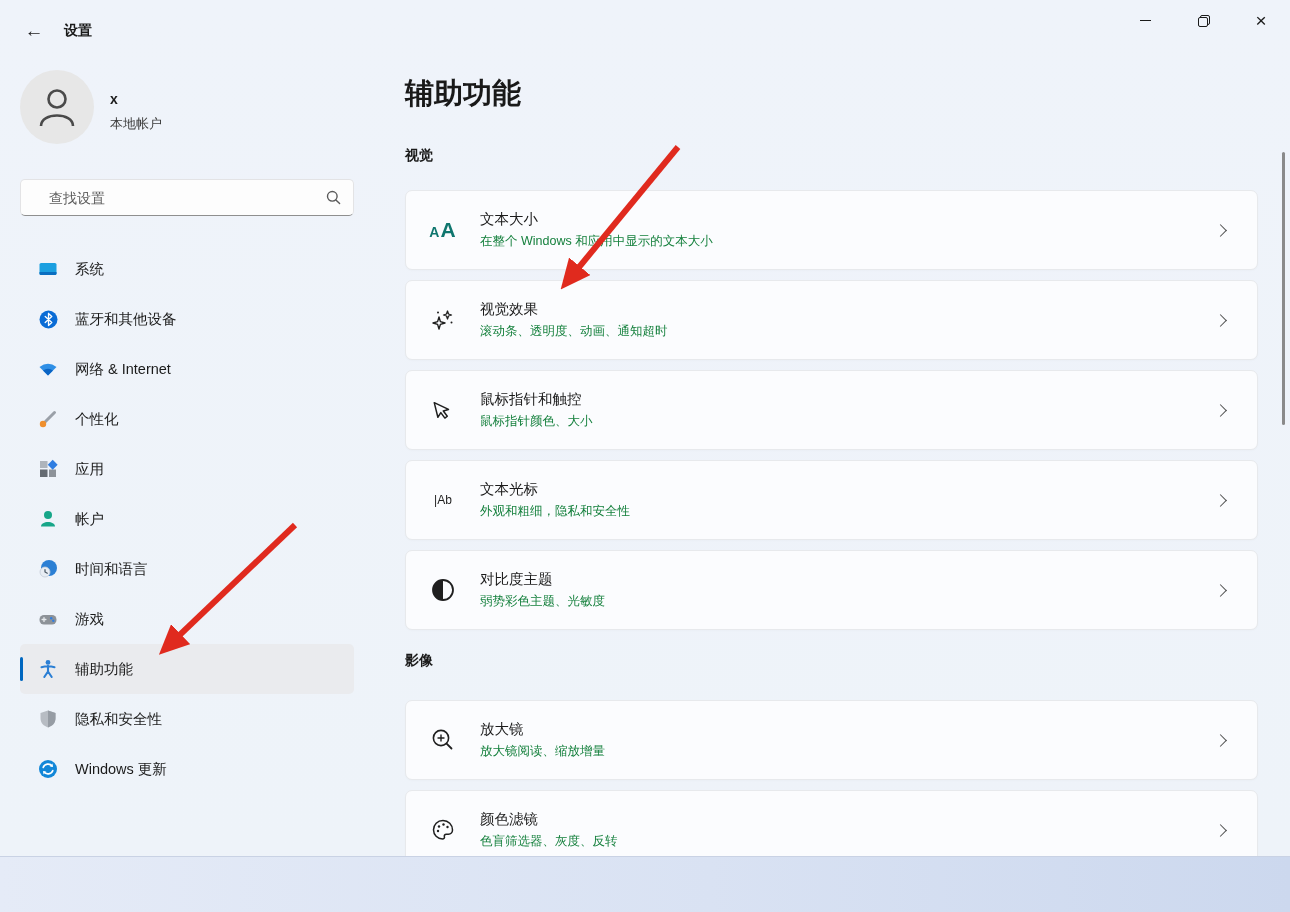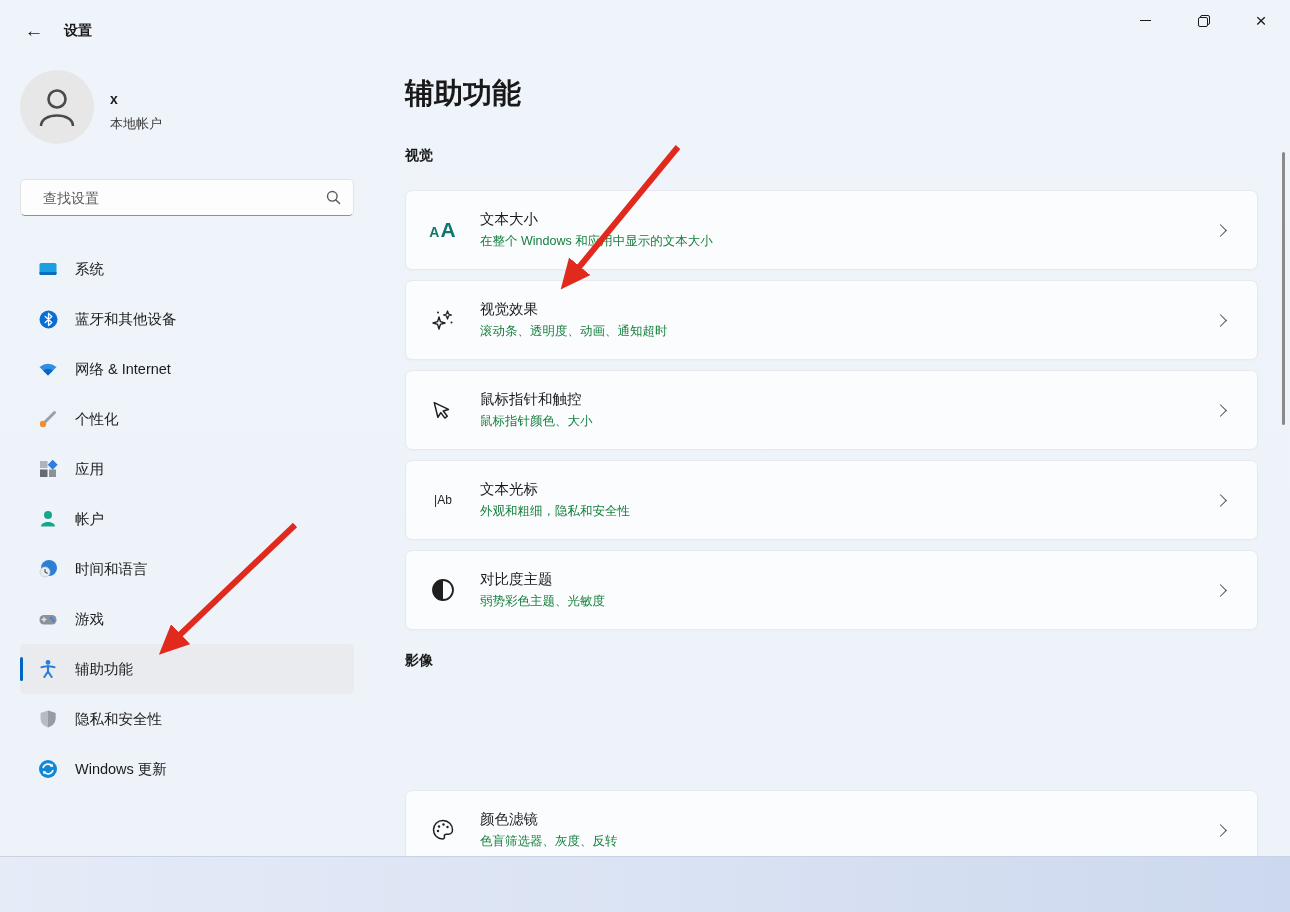--- a/index.html
+++ b/index.html
@@ -28,21 +28,21 @@
   .avatar { position:absolute; left:20px; top:70px; width:74px; height:74px; border-radius:50%;
     background:#e7e7e7; display:flex; align-items:center; justify-content:center; }
   .profile-name { position:absolute; left:110px; top:91px; font-size:14px; font-weight:bold; color:#1b1b1b; }
   .profile-type { position:absolute; left:110px; top:115px; font-size:13px; color:#3c3c3c; }
 
   
   .searchbox { position:absolute; left:20px; top:179px; width:334px; height:37px;
     background:#fdfdfd; border:1px solid #e3e3e5; border-bottom:1px solid #8f8f8f; border-radius:5px;
     display:flex; align-items:center; }
   .searchbox input { flex:1; border:none; outline:none; background:transparent;
-    font-size:14px; color:#1b1b1b; padding:0 10px 0 22px; font-family:inherit; }
+    font-size:14px; color:#1b1b1b; padding:0 10px 0 28px; font-family:inherit; }
   .searchbox input::placeholder { color:#5c5c5c; opacity:1; }
   .search-mag { margin-right:12px; display:flex; }
 
   
   .side-item { position:absolute; left:20px; width:334px; height:50px; display:flex;
     align-items:center; border-radius:5px; cursor:pointer; }
   .side-item.selected { background:#eaebee; }
   .side-item .accent { display:none; }
   .side-item.selected .accent { display:block; position:absolute; left:0; top:13px; width:3px; height:24px;
     background:#0067c0; border-radius:2px; }
@@ -299,20 +299,35 @@
       </span>
       <div class="ctext">
         <div class="ctitle">对比度主题</div>
         <div class="csub">弱势彩色主题、光敏度</div>
       </div>
       <span class="chev"></span>
     </div>
 
     <div class="section-label" style="top:652px">影像</div>
 
+    <div class="card" style="top:700px">
+      <span class="cicon">
+        <svg width="26" height="26" viewBox="0 0 26 26">
+            <circle cx="11" cy="11" r="7.6" fill="none" stroke="#1f1f1f" stroke-width="1.6"></circle>
+            <line x1="16.6" y1="16.6" x2="21.5" y2="21.5" stroke="#1f1f1f" stroke-width="1.8" stroke-linecap="round"></line>
+            <line x1="11" y1="8" x2="11" y2="14" stroke="#1f1f1f" stroke-width="1.4" stroke-linecap="round"></line>
+            <line x1="8" y1="11" x2="14" y2="11" stroke="#1f1f1f" stroke-width="1.4" stroke-linecap="round"></line>
+          </svg>
+      </span>
+      <div class="ctext">
+        <div class="ctitle">放大镜</div>
+        <div class="csub">放大镜阅读、缩放增量</div>
+      </div>
+      <span class="chev"></span>
+    </div>
 
     <div class="card" style="top:790px">
       <span class="cicon">
         <svg width="26" height="26" viewBox="0 0 26 26">
             <path d="M13,3.5 C7.5,3.5 3.5,7.6 3.5,12.8 C3.5,18 7.5,22 12.4,22 C14,22 14.8,21 14.4,19.8 C13.9,18.4 14.8,17.2 16.3,17.2 L18.5,17.2 C20.7,17.2 22.5,15.4 22.5,13 C22.5,7.6 18.3,3.5 13,3.5 Z" fill="none" stroke="#1f1f1f" stroke-width="1.5"></path>
             <circle cx="9" cy="9.5" r="1.2" fill="#1f1f1f"></circle>
             <circle cx="13.5" cy="7.5" r="1.2" fill="#1f1f1f"></circle>
             <circle cx="17.5" cy="10" r="1.2" fill="#1f1f1f"></circle>
             <circle cx="8" cy="14" r="1.2" fill="#1f1f1f"></circle>
           </svg>

